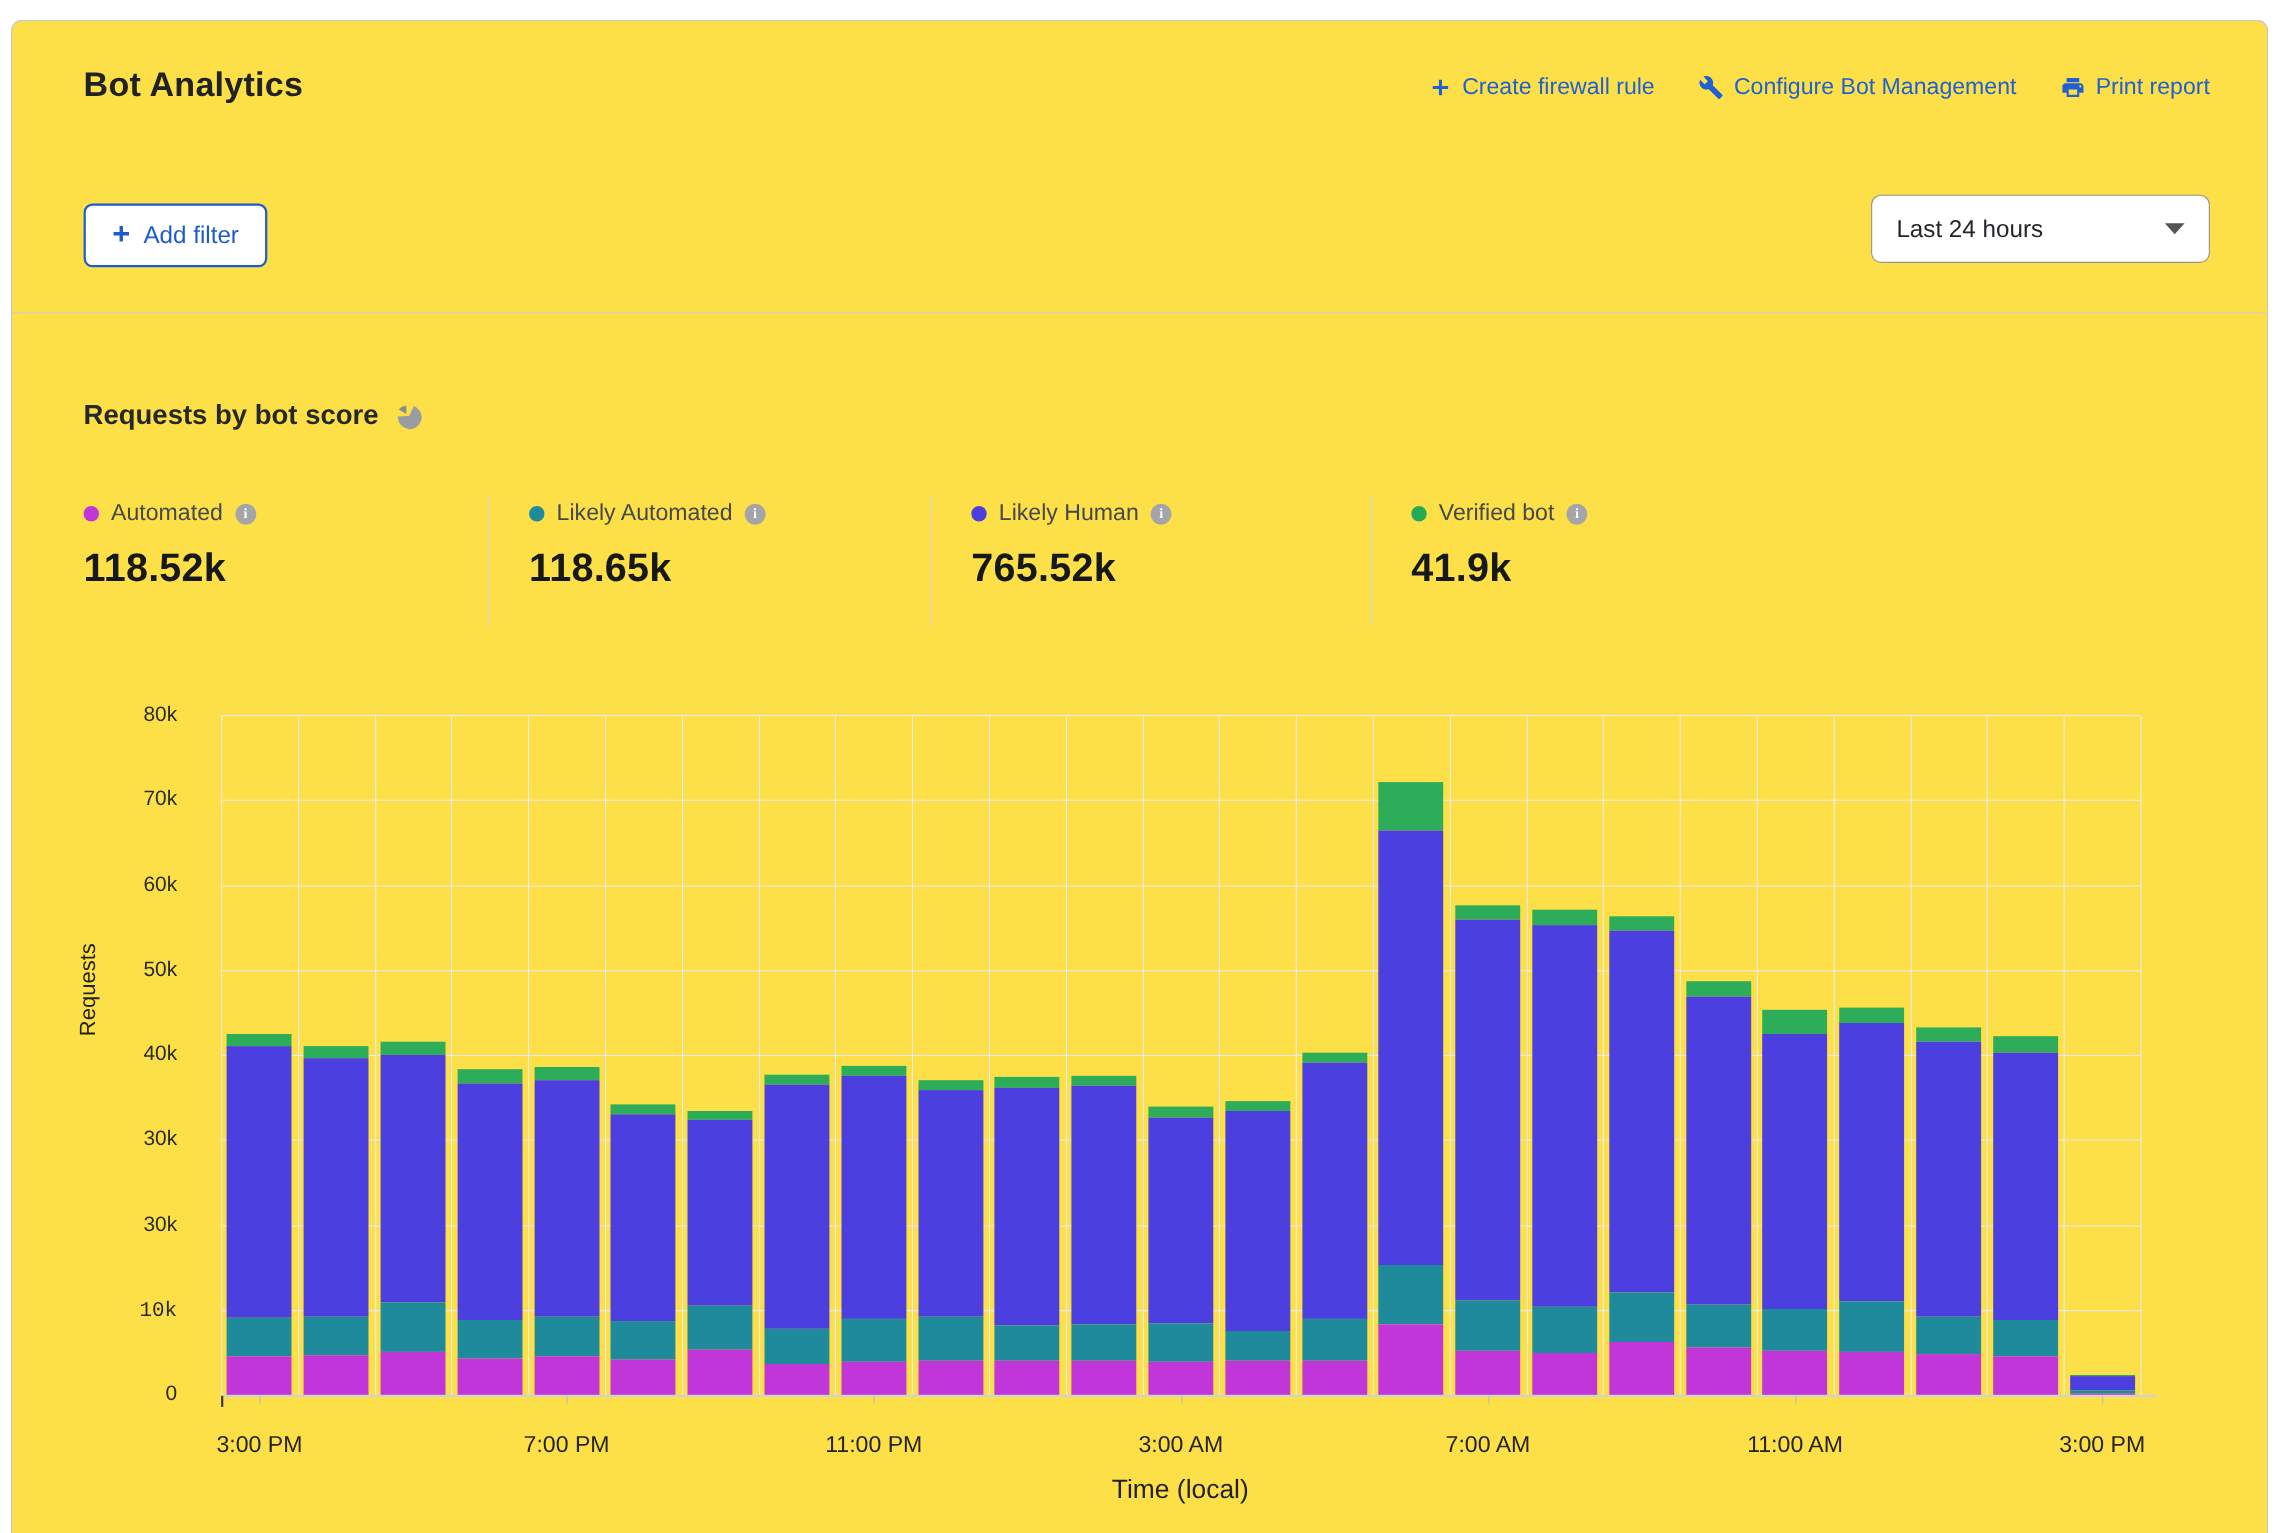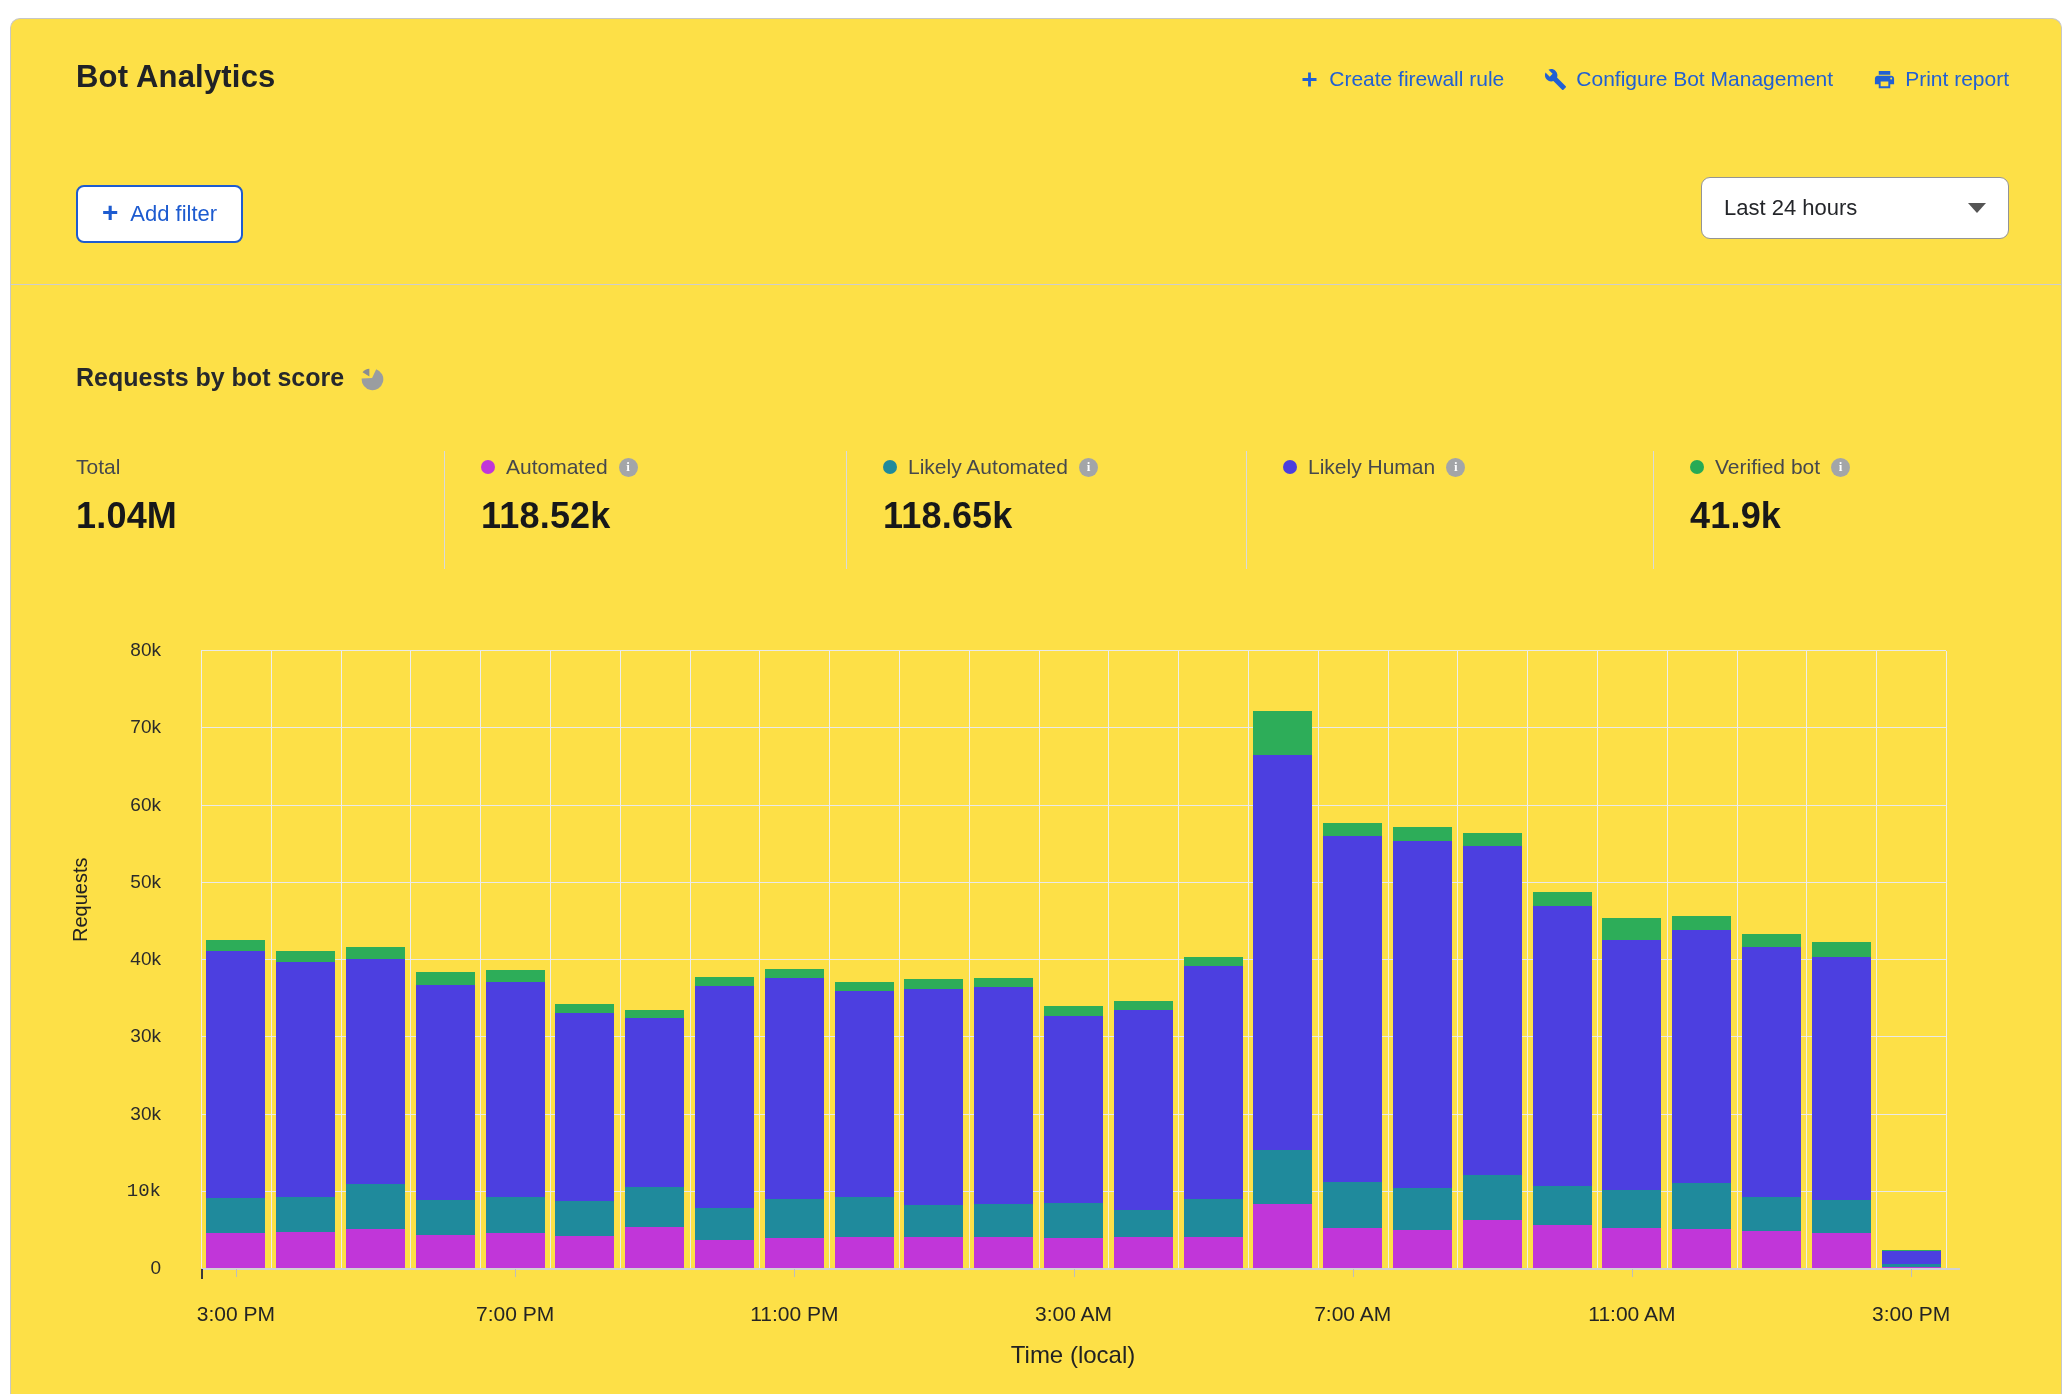--- a/index.html
+++ b/index.html
@@ -113,46 +113,41 @@
       <span>Requests by bot score</span>
       <svg width="26" height="26" viewBox="0 0 24 24">
         <path d="M13 12 L13 3 A10 10 0 1 1 4.5 16.5 Z" fill="#9a9da0" transform="rotate(25 13 12)"></path>
         <path d="M10.5 10.5 L10.5 3.5 A8 8 0 0 0 4.2 6.8 Z" fill="#8a8d90"></path>
       </svg>
     </div>
 
     <div class="stats">
         <div class="stat">
           <div class="stat-label-row">
-            <span>Total</span>
-          </div>
-          <div class="stat-value">1.04M</div>
-        </div>
-        <div class="stat">
-          <div class="stat-label-row">
             <span class="dot" style="background: rgb(193, 54, 217);"></span>
             <span>Automated</span>
             <span class="info">i</span>
           </div>
           <div class="stat-value">118.52k</div>
         </div>
         <div class="stat">
           <div class="stat-label-row">
             <span class="dot" style="background: rgb(31, 138, 156);"></span>
             <span>Likely Automated</span>
             <span class="info">i</span>
           </div>
           <div class="stat-value">118.65k</div>
         </div>
         <div class="stat">
           <div class="stat-label-row">
             <span class="dot" style="background: rgb(76, 63, 224);"></span>
             <span>Likely Human</span>
             <span class="info">i</span>
           </div>
+          <div class="stat-value">765.52k</div>
         </div>
         <div class="stat">
           <div class="stat-label-row">
             <span class="dot" style="background: rgb(39, 170, 85);"></span>
             <span>Verified bot</span>
             <span class="info">i</span>
           </div>
           <div class="stat-value">41.9k</div>
         </div>
       </div>

